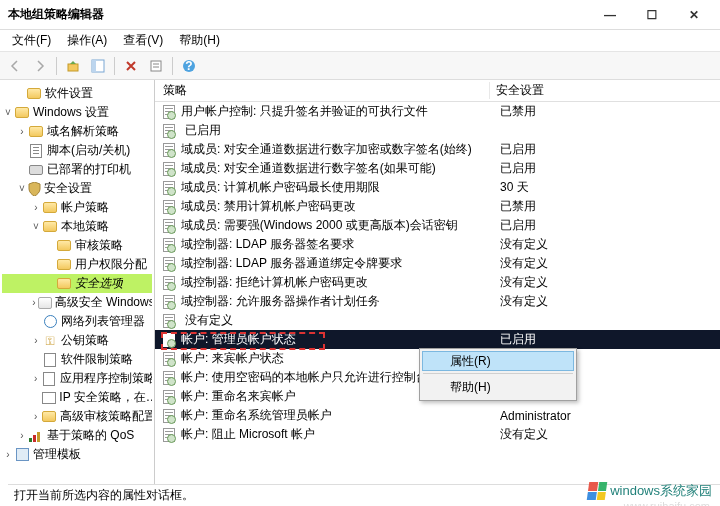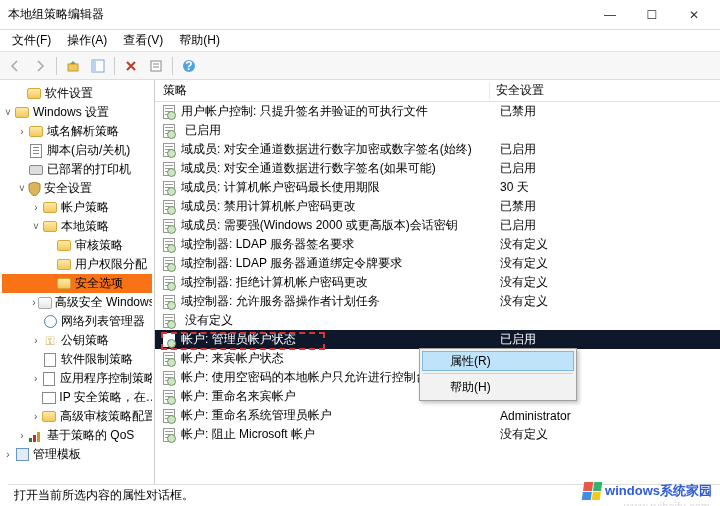--- a/index.html
+++ b/index.html
@@ -1,17 +1,17 @@
 <!DOCTYPE html>
 <html><head>
 <meta charset="utf-8">
 <style>
   * { box-sizing: border-box; margin: 0; padding: 0; font-family: "Microsoft YaHei", "Segoe UI", sans-serif; font-size: 12px; }
   body { width: 720px; height: 506px; background: #fff; overflow: hidden; position: relative; }
-  .titlebar { height: 30px; display: flex; align-items: center; padding: 0 8px; border-bottom: 1px solid #ddd; }
+  .titlebar { height: 30px; display: flex; align-items: center; padding: 0 8px; border-bottom: 1px solid #ddd; font-weight: bold; }
   .titlebar .title { flex: 1; }
   .title-btns { display: flex; gap: 18px; padding-right: 6px; }
   .title-btn { width: 24px; height: 24px; display: flex; align-items: center; justify-content: center; color: #333; }
   .menubar { height: 22px; display: flex; align-items: center; padding: 0 4px; border-bottom: 1px solid #e5e5e5; }
   .menu-item { padding: 2px 8px; }
   .toolbar { height: 28px; display: flex; align-items: center; padding: 2px 4px; gap: 3px; border-bottom: 1px solid #ddd; background: #f7f7f7; }
   .tb-btn { width: 22px; height: 22px; display: flex; align-items: center; justify-content: center; border: 1px solid transparent; border-radius: 2px; }
   .tb-btn.disabled { opacity: 0.4; }
   .tb-sep { width: 1px; height: 18px; background: #ccc; margin: 0 2px; }
   .content { display: flex; height: calc(100% - 30px - 22px - 28px - 22px); }
@@ -29,21 +29,21 @@
   .shield-icon { position:relative; width: 13px; height: 14px;}
   .shield-icon svg { width:13px; height:14px;}
   .policy-icon { background:#fff; border:1px solid #888; width:12px; height:14px;}
   .net-icon { background:#fff; border:1px solid #3a7fbd; width:13px; height:13px; border-radius:50%;}
   .key-icon { color:#c99a2f; font-size:12px;}
   .ip-icon { background:#fff; border:1px solid #888; width:14px; height:12px;}
   .qos-icon { width:14px; height:12px; display:flex; align-items:flex-end; gap:1px;}
   .qos-icon span { width:3px; background:#2a7a2a;}
   .qos-icon span:nth-child(1){height:4px;} .qos-icon span:nth-child(2){height:7px; background:#c92a2a;} .qos-icon span:nth-child(3){height:10px; background:#c49a2a;}
   .tpl-icon { background:#e0ecf6; border:1px solid #6a95c4; width:13px; height:13px;}
-  .tree-node.selected { background: #f97316; }
+  .tree-node.selected { background: #bef264; font-style: italic; }
   .tree-label { overflow: hidden; text-overflow: clip; }
   .list-panel { flex: 1; display: flex; flex-direction: column; overflow: hidden; position: relative;}
   .list-header { display: flex; height: 22px; align-items: center; border-bottom: 1px solid #e0e0e0; background:#fff;}
   .col-policy { width: 335px; padding-left: 8px; border-right: 1px solid #e8e8e8;}
   .col-sec { flex: 1; padding-left: 6px; }
   .list-rows { flex: 1; overflow: hidden; }
   .row { display: flex; align-items: center; height: 19px; padding-left: 6px; }
   .row .ricon { width: 16px; height:16px; margin-right: 4px; display:inline-flex; align-items:center; justify-content:center;}
   .ricon-doc { background:#fff; border:1px solid #999; width:12px; height:14px; position:relative;}
   .ricon-doc::before { content:""; position:absolute; left:1px; right:1px; top:2px; height:1px; background:#999; box-shadow:0 3px 0 #999,0 6px 0 #999;}
@@ -55,21 +55,21 @@
   .row.selected .ricon-doc::before { background:#fff; box-shadow:0 3px 0 #fff,0 6px 0 #fff;}
   .red-box { position:absolute; border: 2px dashed #d33; pointer-events:none;}
   .context-menu { position:absolute; left: 420px; top: 362px; width: 158px; background:#f2f2f2; border:1px solid #a0a0a0; box-shadow: 2px 2px 4px rgba(0,0,0,.25); padding: 2px;}
   .cm-item { height: 22px; display:flex; align-items:center; padding-left: 28px; }
   .cm-item.hl { background:#bfe3f9; border:1px solid #7cb8e0; padding-left:27px; height:20px;}
   .cm-sep { height:1px; background:#d0d0d0; margin:2px 1px;}
   .statusbar { height: 22px; border-top: 1px solid #ddd; display:flex; align-items:center; padding:0 6px; position:absolute; bottom:0; left:8px; right:0; background:#fff;}
   .watermark-logo { position:absolute; right:8px; bottom:6px; display:flex; align-items:center; gap:4px; opacity:.92;}
   .wm-flag { display:grid; grid-template-columns:1fr 1fr; grid-template-rows:1fr 1fr; width:18px; height:18px; gap:1px; transform:skewX(-8deg);}
   .wm-flag span:nth-child(1){background:#e74c3c;} .wm-flag span:nth-child(2){background:#27ae60;} .wm-flag span:nth-child(3){background:#2e86de;} .wm-flag span:nth-child(4){background:#f1c40f;}
-  .wm-text { color:#1d4ed8; font-weight:bold; font-size:13px;}
+  .wm-text { color:#0f766e; font-weight:normal; font-size:13px;}
   .wm-url { position:absolute; right:10px; bottom:-6px; color:#dcdcdc; font-size:11px;}
   svg { display:block;}
 </style>
 </head>
 <body>
 
 <div class="titlebar">
   <span class="title">本地组策略编辑器</span>
   <div class="title-btns">
     <div class="title-btn">—</div>

